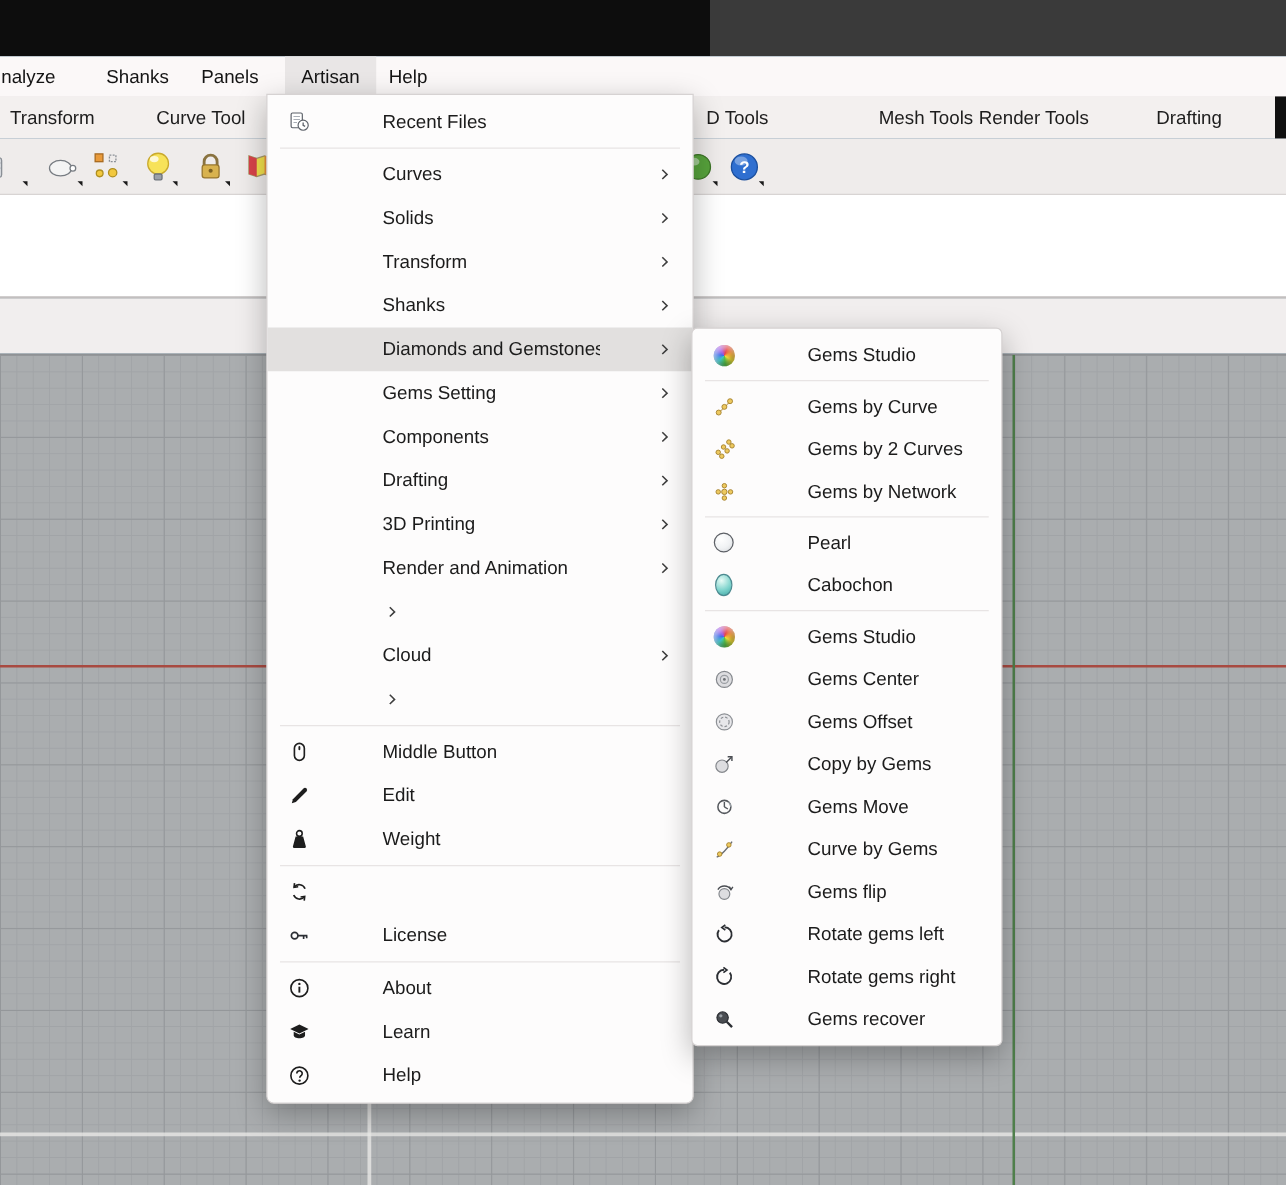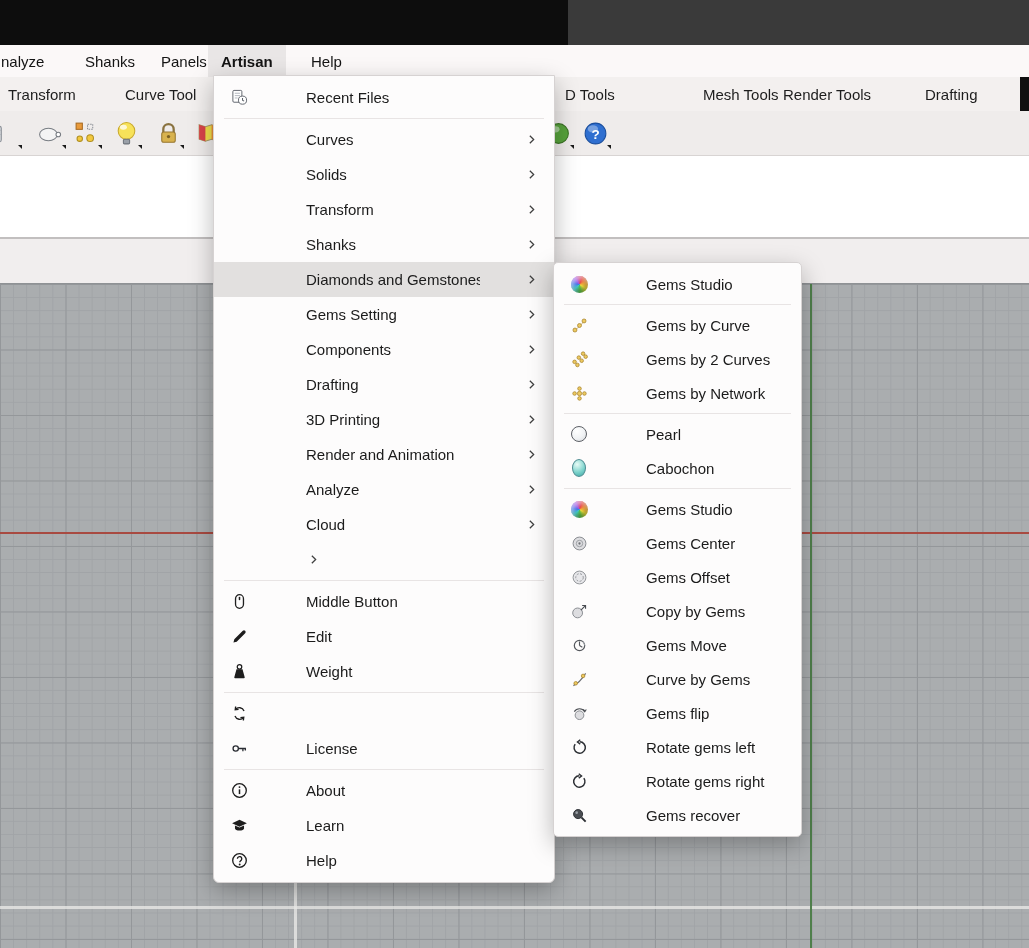--- a/index.html
+++ b/index.html
@@ -77,21 +77,21 @@
 
   <div class="titlebar">
     <div class="tb-left"></div>
     <div class="tb-right"></div>
   </div>
 
   <nav class="menubar" id="menubar">
       <div class="mb-item" style="left: -12px;">nalyze</div>
       <div class="mb-item" style="left: 72px;">Shanks</div>
       <div class="mb-item" style="left: 148px;">Panels</div>
-      <div class="mb-item active" style="left: 208px; font-weight: bold;">Artisan</div>
+      <div class="mb-item active" style="left: 228px;">Artisan</div>
       <div class="mb-item" style="left: 298px;">Help</div>
     </nav>
 
   <div class="tabrow" id="tabrow">
     <div class="tab-endcap"></div>
   <div class="tab-item" style="left: 8px;">Transform</div>
       <div class="tab-item" style="left: 125px;">Curve Tool</div>
       <div class="tab-item" style="left: 565px;">D Tools</div>
       <div class="tab-item" style="left: 655px; margin-left: 48px;">Mesh Tools</div>
       <div class="tab-item" style="left: 783px;">Render Tools</div>
@@ -263,21 +263,20 @@
         <span class="mi-icon"></span>
         <span class="mi-label">Render and Animation</span>
         <span class="mi-chevron">
           <svg viewBox="0 0 18 18" fill="none" stroke="#3f3f3f" stroke-width="1.5">
             <path d="M7 4.5L11.6 9 7 13.5"></path>
           </svg>
         </span>
       </div>
       <div class="menu-item">
         <span class="mi-icon"></span>
-        <span class="mi-label">Analyze</span>
         <span class="mi-chevron">
           <svg viewBox="0 0 18 18" fill="none" stroke="#3f3f3f" stroke-width="1.5">
             <path d="M7 4.5L11.6 9 7 13.5"></path>
           </svg>
         </span>
       </div>
       <div class="menu-item">
         <span class="mi-icon"></span>
         <span class="mi-label">Cloud</span>
         <span class="mi-chevron">

